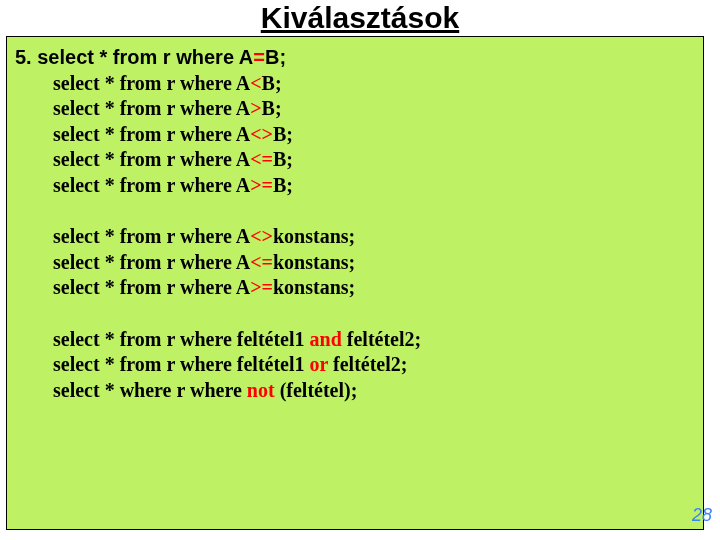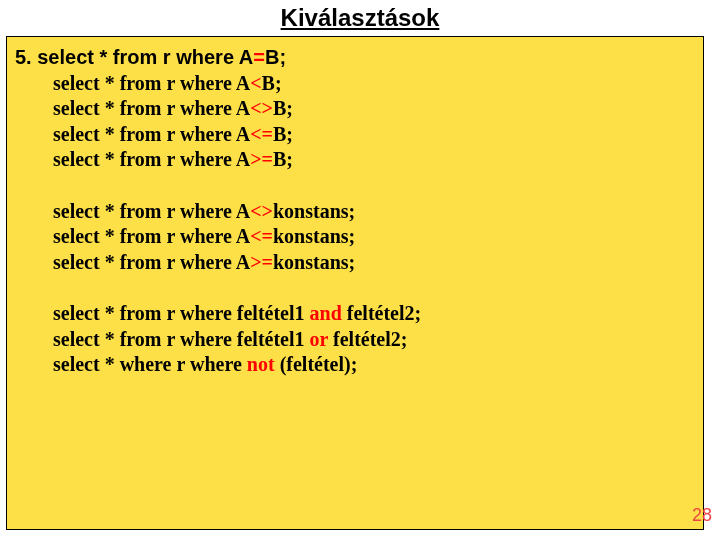--- a/index.html
+++ b/index.html
@@ -11,67 +11,69 @@
     font-family: Arial, Helvetica, sans-serif;
     overflow: hidden;
   }
   .slide {
     position: relative;
     width: 720px;
     height: 540px;
   }
   .title {
     text-align: center;
-    font-size: 24px;
+    font-size: 30px;
     line-height: 32px;
     margin: 0;
     padding-top: 2px;
     text-decoration: underline;
   }
   .content-box {
     position: absolute;
     left: 6px;
     top: 36px;
     width: 698px;
     height: 494px;
     border: 1px solid #000;
-    background: #fde047;
+    background: #bef264;
     box-sizing: border-box;
     padding: 8px 4px 4px 4px;
   }
   .line {
     font-size: 20px;
     line-height: 25.5px;
     white-space: pre;
     font-weight: bold;
     color: #000;
   }
   .indent-num  { padding-left: 4px; }
   .indent-cont { padding-left: 42px; font-family: Liberation Serif, serif; }
   .group-gap { height: 26px; }
   .red { color: #ff0000; font-weight: bold; }
   .page-num {
     position: absolute;
     right: 8px;
     bottom: 14px;
     font-size: 18px;
-    color: #ef4444;
+    color: #3b82f6;
     font-family: Arial, Helvetica, sans-serif;
+    font-style: italic;
   }
 </style>
 </head>
 <body>
 
 <div class="slide">
   <h1 class="title">Kiválasztások</h1>
 
   <div class="content-box">
 
     <div class="line indent-num"><span>5. </span><span>select * from r where A</span><span class="red">=</span><span>B;</span></div>
     <div class="line indent-cont"><span>select * from r where A</span><span class="red">&lt;</span><span>B;</span></div>
+    <div class="line indent-cont"><span>select * from r where A</span><span class="red">&gt;</span><span>B;</span></div>
     <div class="line indent-cont"><span>select * from r where A</span><span class="red">&lt;&gt;</span><span>B;</span></div>
     <div class="line indent-cont"><span>select * from r where A</span><span class="red">&lt;=</span><span>B;</span></div>
     <div class="line indent-cont"><span>select * from r where A</span><span class="red">&gt;=</span><span>B;</span></div>
 
     <div class="group-gap"></div>
 
     <div class="line indent-cont"><span>select * from r where A</span><span class="red">&lt;&gt;</span><span>konstans;</span></div>
     <div class="line indent-cont"><span>select * from r where A</span><span class="red">&lt;=</span><span>konstans;</span></div>
     <div class="line indent-cont"><span>select * from r where A</span><span class="red">&gt;=</span><span>konstans;</span></div>
 

